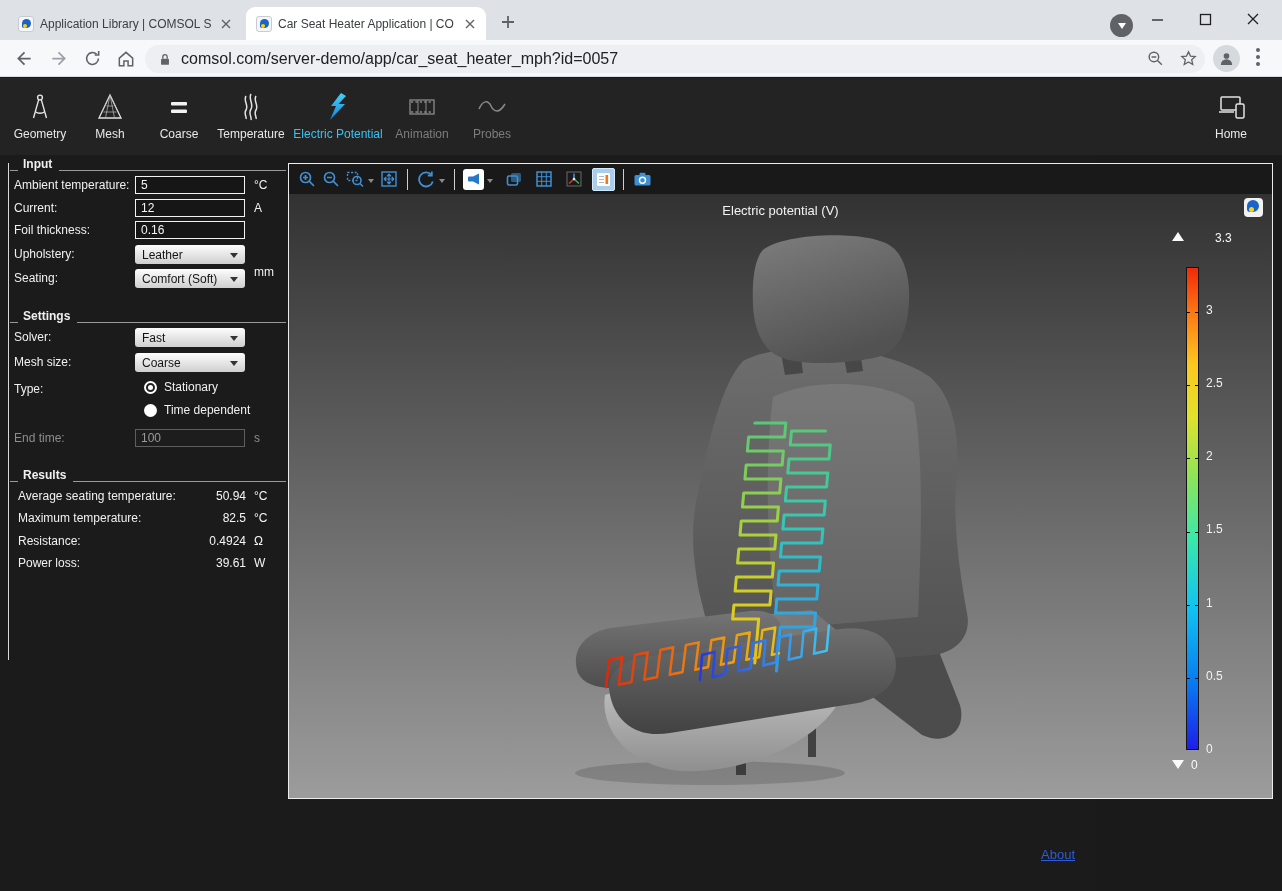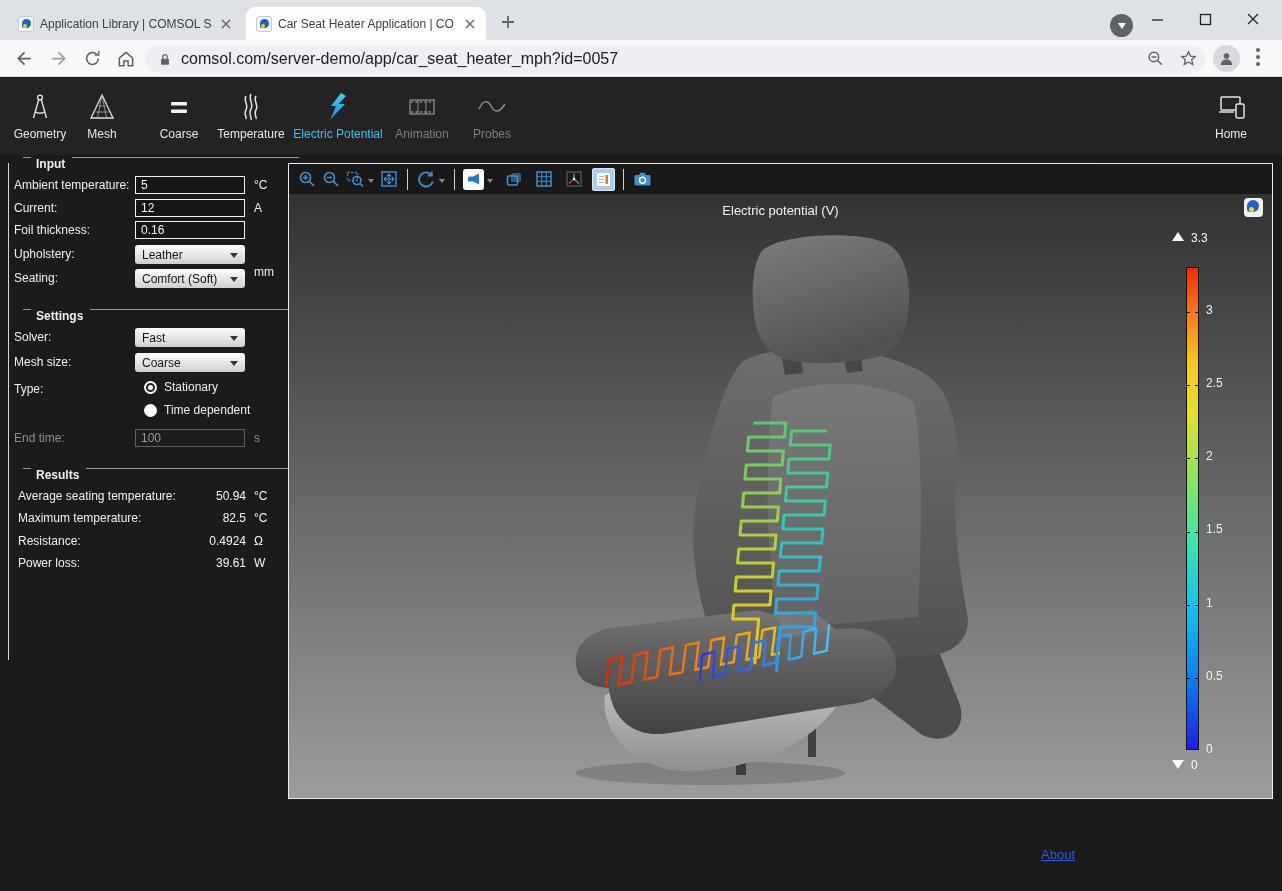--- a/index.html
+++ b/index.html
@@ -35,21 +35,21 @@
   #app-toolbar { position:absolute; left:0; top:0; width:1282px; height:77px; background:#232323; }
   .tb-item { position:absolute; top:12px; display:flex; flex-direction:column; align-items:center; }
   .tb-icon { height:32px; display:flex; align-items:flex-end; justify-content:center; }
   .tb-label { font-size:12px; color:#e8e8e8; margin-top:5px; white-space:nowrap; }
   .tb-item.active .tb-label { color:#3bc1f0; }
   .tb-item.disabled .tb-label { color:#7d7d7d; }
 
   
   #sidebar { position:absolute; left:8px; top:85px; width:276px; height:510px; }
   #sidebar-rule { position:absolute; left:0; top:0; width:1px; height:497px; background:#d9d9d9; }
-  .sec-head { position:absolute; left:15px; display:flex; align-items:flex-start; width:276px; }
+  .sec-head { position:absolute; left:2px; display:flex; align-items:flex-end; width:276px; }
   .sec-head::before { content:''; width:8px; height:1px; background:#9a9a9a; margin-right:5px; }
   .sec-head::after { content:''; flex:1; height:1px; background:#9a9a9a; margin-left:7px; }
   .sec-title { font-size:12px; font-weight:bold; color:#f0f0f0; }
   .f-label { position:absolute; left:6px; font-size:12px; color:#f0f0f0; }
   .f-unit  { position:absolute; left:246px; font-size:12px; color:#f0f0f0; }
   .f-input { position:absolute; left:127px; width:110px; height:18px; background:#161616; border:1px solid #f2f2f2; color:#f5f5f5; font-size:12px; font-family:"Liberation Sans",sans-serif; padding:0 5px; }
   .f-input:disabled { border-color:#5e5e5e; color:#9a9a9a; background:#1d1d1d; }
   .dim { color:#8d8d8d !important; }
   .dropdown { position:absolute; left:127px; width:110px; height:19px; border-radius:3px; background:linear-gradient(#fdfdfd,#cfcfcf); display:flex; align-items:center; padding:0 7px; }
   .dd-text { flex:1; font-size:12px; color:#141414; white-space:nowrap; }
@@ -71,21 +71,21 @@
   .gt-sep { width:1px; height:21px; background:#cfcfcf; margin:0 6px; flex:none; }
   .gt-btn.pressed { background:#ffffff; border-radius:3px; width:21px; height:21px; margin:0 2px; }
   .gt-btn.toggled { background:#a9cdea; border:1px solid #d3eafc; border-radius:2px; width:23px; height:23px; }
   #plot { position:absolute; left:0; top:30px; width:983px; height:604px; background:linear-gradient(#323232, #9c9c9c); overflow:hidden; }
   #plot-title { position:absolute; left:0; top:9px; width:100%; text-align:center; font-size:13px; color:#f2f2f2; }
   #plot-logo { position:absolute; right:9px; top:4px; width:19px; height:19px; background:#f2f2f2; border-radius:4px; }
   #plot-logo::before { content:''; position:absolute; left:3px; top:2px; width:12px; height:12px; border-radius:50% 50% 50% 25%; background:#1a63c8; }
   #plot-logo::after { content:''; position:absolute; left:5px; top:9px; width:5px; height:5px; border-radius:50%; background:#ffd200; }
 
   
-  #legend-max { position:absolute; left:883px; top:37px; font-size:12px; color:#fafafa; display:flex; align-items:center; }
+  #legend-max { position:absolute; left:883px; top:37px; font-size:12px; color:#fafafa; display:flex; align-items:center;gap:24px; }
   #legend-min { position:absolute; left:883px; top:563px; font-size:12px; color:#fafafa; display:flex; align-items:center; }
   .tri-up { width:0; height:0; border:6px solid transparent; border-bottom:9px solid #fafafa; margin:-6px 7px 3px 0; }
   .tri-dn { width:0; height:0; border:6px solid transparent; border-top:9px solid #fafafa; margin:3px 7px -3px 0; }
   #legend-bar { position:absolute; left:897px; top:73px; width:13px; height:483px; border:1px solid #141414;
     background:linear-gradient(to top, #1e1ee8 0%, #0877f0 13%, #10c2f2 29%, #3ce8a8 44%, #90e455 57%, #e0e22c 69%, #fdc81e 80%, #fc7e16 90%, #f22a08 100%); }
   .lg-tickmark { position:absolute; width:3px; height:1px; background:#101010; }
   .lg-ticklabel { position:absolute; left:917px; font-size:12px; color:#f2f2f2; }
 
   #about-link { position:absolute; right:21px; top:769px; font-size:13px; color:#2e5bd7; }
 </style>
@@ -192,21 +192,21 @@
   <div id="app-toolbar">
     <div class="tb-item" style="left:8px; width:64px;">
       <span class="tb-icon">
         <svg width="28" height="30" viewBox="0 0 28 30">
             <circle cx="14" cy="5.5" r="2.4" fill="none" stroke="#e4e4e4" stroke-width="1.4"></circle>
             <path d="M12.7,7.6 L7.5,26 M15.3,7.6 L20.5,26 M8.8,19.5 Q14,23 19.2,19.5" fill="none" stroke="#e4e4e4" stroke-width="1.4"></path>
           </svg>
       </span>
       <span class="tb-label">Geometry</span>
     </div>
-    <div class="tb-item" style="left:72px; width:60px;">
+    <div class="tb-item" style="left:80px; width:60px;">
       <span class="tb-icon">
         <svg width="28" height="30" viewBox="0 0 28 30">
             <path d="M14,3 L25,26 H3 Z" fill="none" stroke="#e4e4e4" stroke-width="1.3"></path>
             <path d="M14,3 L9.5,26 M14,3 L18.5,26 M10.5,14 H17.5 M7.5,20 H20.5 M14,3 L6,20 M14,3 L22,20" stroke="#bdbdbd" stroke-width="0.7"></path>
           </svg>
       </span>
       <span class="tb-label">Mesh</span>
     </div>
     <div class="tb-item" style="left:145px; width:68px;">
       <span class="tb-icon">

